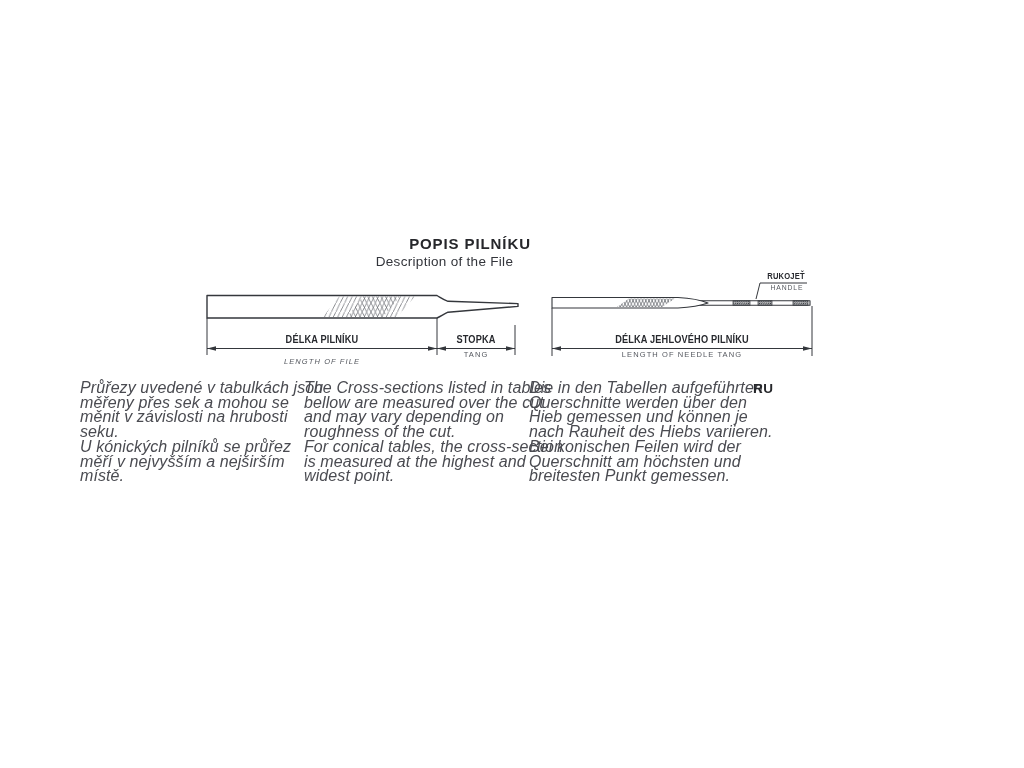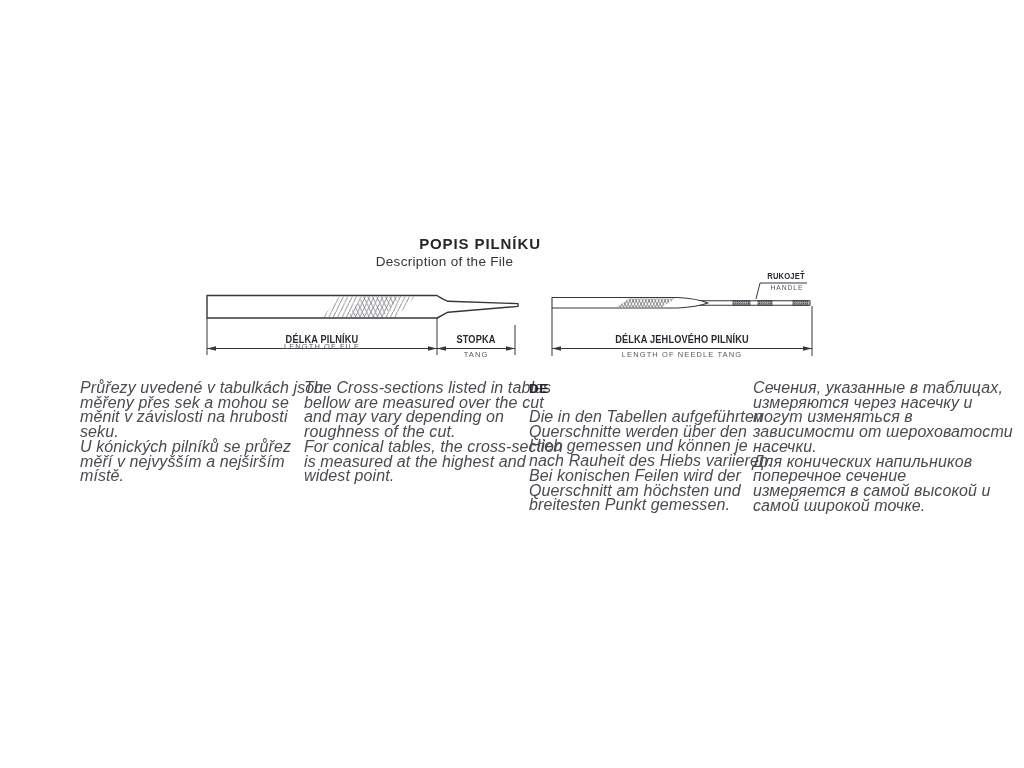--- a/index.html
+++ b/index.html
@@ -9,21 +9,21 @@
     --muted:#55585f;
     --hatch:#6e7177;
     --bg:#ffffff;
   }
   *{margin:0;padding:0;box-sizing:border-box;}
   html,body{width:1024px;height:768px;background:var(--bg);}
   body{font-family:"Liberation Sans", sans-serif; position:relative; overflow:hidden;}
   .page{position:absolute;left:0;top:0;width:1024px;height:768px;background:var(--bg);}
 
   .title{
-    position:absolute; top:235px; left:10px; width:940px; text-align:center;
+    position:absolute; top:235px; left:0; width:940px; text-align:center;
     font-size:15px; font-weight:700; letter-spacing:.9px; color:var(--ink);
   }
   .subtitle{
     position:absolute; top:254px; left:0; width:889px; text-align:center;
     font-size:13.5px; font-weight:400; letter-spacing:.3px; color:#33353b;
   }
 
   svg{position:absolute; overflow:visible;}
   .outline{fill:#fff; stroke:var(--line); stroke-width:1.4; stroke-linejoin:round;}
   .outline-thin{fill:#fff; stroke:var(--line); stroke-width:1.1; stroke-linejoin:round;}
@@ -117,21 +117,21 @@
     <polyline class="thin" points="262,18 215,18 211,34"></polyline>
 
     <path class="thin" d="M7 43 V91 M267 41 V91"></path>
 
     <path class="thin" d="M7 83.5 H267"></path>
     <polygon class="arrow" points="7,83.5 16,81.3 16,85.7"></polygon>
     <polygon class="arrow" points="267,83.5 258,81.3 258,85.7"></polygon>
   </svg>
 
   <div class="lbl-cs" style="left:222px; top:333px; width:200px;">DÉLKA PILNÍKU</div>
-  <div class="lbl-en" style="left:222px; top:343px; width:200px;">LENGTH OF FILE</div>
+  <div class="lbl-en" style="left:222px; top:358px; width:200px;font-style:italic;">LENGTH OF FILE</div>
   <div class="lbl-cs" style="left:416px; top:333px; width:120px;">STOPKA</div>
   <div class="lbl-en" style="left:416px; top:351px; width:120px;">TANG</div>
 
   <div class="lbl-cs" style="left:582px; top:333px; width:200px;">DÉLKA JEHLOVÉHO PILNÍKU</div>
   <div class="lbl-en" style="left:582px; top:351px; width:200px;">LENGTH OF NEEDLE TANG</div>
   <div class="lbl-cs small" style="left:726px; top:271px; width:120px;">RUKOJEŤ</div>
   <div class="lbl-en small" style="left:727px; top:284px; width:120px;">HANDLE</div>
 
   <div class="col" id="col-cz">
     <div class="col-text">Průřezy uvedené v tabulkách jsou
@@ -145,34 +145,25 @@
   <div class="col" id="col-en">
     <div class="col-text">The Cross-sections listed in tables
 bellow are measured over the cut
 and may vary depending on
 roughness of the cut.
 For conical tables, the cross-section
 is measured at the highest and
 widest point.</div>
   </div>
   <div class="col" id="col-de">
-    <div class="col-code">DE</div>
     <div class="col-text">Die in den Tabellen aufgeführten
 Querschnitte werden über den
 Hieb gemessen und können je
 nach Rauheit des Hiebs variieren.
 Bei konischen Feilen wird der
 Querschnitt am höchsten und
 breitesten Punkt gemessen.</div>
   </div>
   <div class="col" id="col-ru">
-    <div class="col-text">Сечения, указанные в таблицах,
-измеряются через насечку и
-могут изменяться в
-зависимости от шероховатости
-насечки.
-Для конических напильников
-поперечное сечение
-измеряется в самой высокой и
-самой широкой точке.</div>
+    <div class="col-code">RU</div>
   </div>
 
 </div>
 
 </body></html>

